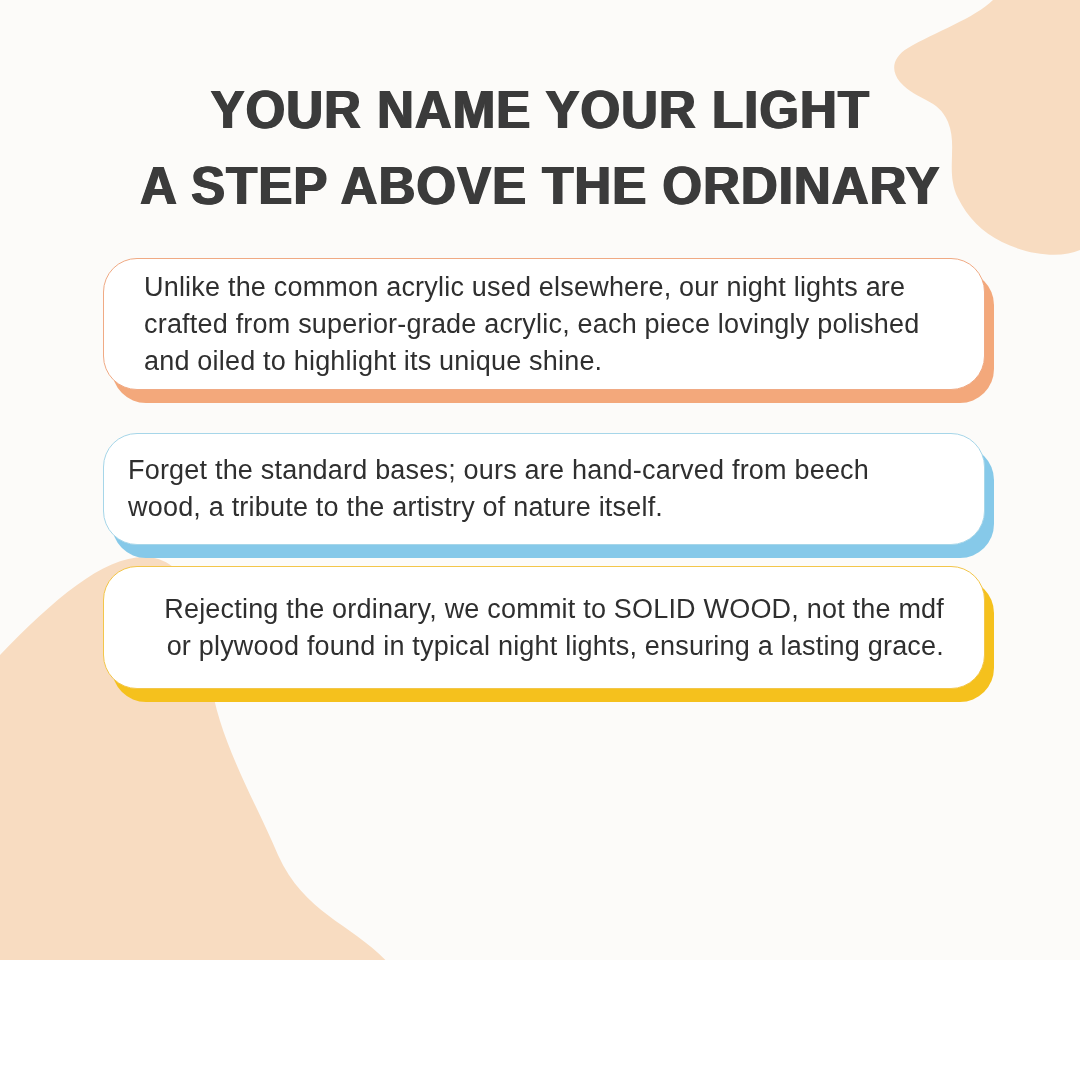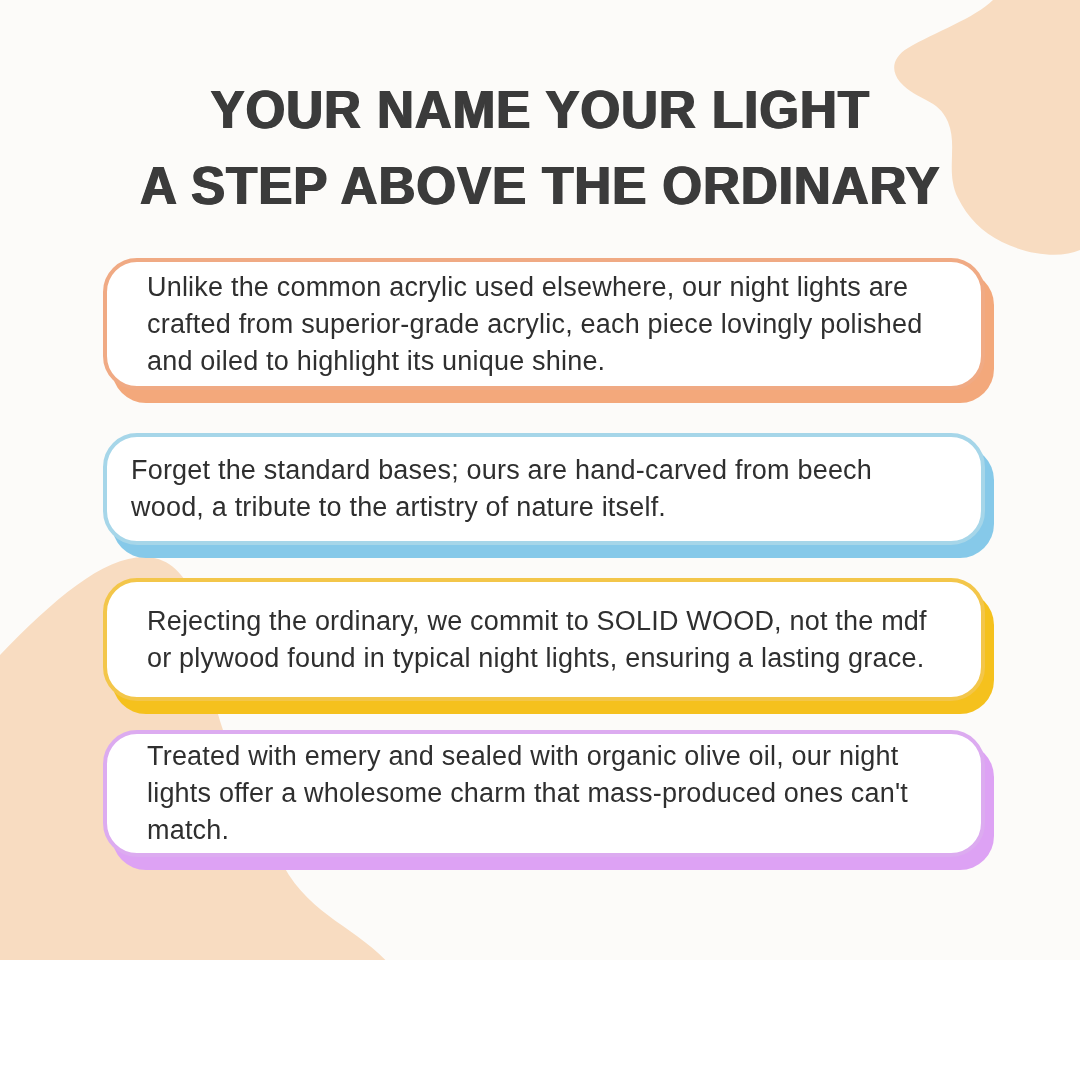--- a/index.html
+++ b/index.html
@@ -21,36 +21,36 @@
   }
   .title-line{
     display:block;
     font-size:51px;line-height:76px;letter-spacing:1px;
     text-shadow:1.2px 0 0 currentColor, -0.6px 0 0 currentColor;
     transform:scaleY(1.04);
   }
   .card{
     position:absolute;left:103px;width:882px;
     background:#ffffff;
-    border:4px solid #8b5cf6;
+    border:1px solid #8b5cf6;
     border-radius:34px;
     box-sizing:border-box;
     display:flex;align-items:center;
     padding:10px 40px;
     z-index:2;
   }
   .card p{
     margin:0;
     font-size:27px;line-height:37px;
     letter-spacing:0.2px;
     color:#2f2f2f;
   }
   #card-0{top:258px;height:132px;}
   #card-1{top:433px;height:112px;}
-  #card-2{top:578px;height:123px;}
+  #card-2{top:566px;height:123px;text-align:right;}
   #card-3{top:730px;height:127px;}
   #card-4{top:885px;height:124px;}
 </style>
 </head>
 <body>
 
 <div class="canvas" style="background: rgb(252, 251, 249);">
 
   <svg class="bg-svg" viewBox="0 0 1080 1080" xmlns="http://www.w3.org/2000/svg">
     <path d="M 993,0
@@ -80,18 +80,15 @@
   </section>
 
   <section class="card" id="card-1" style="border-color: rgb(166, 214, 233); box-shadow: rgb(134, 201, 233) 9px 13px 0px; padding-left: 24px;">
     <p>Forget the standard bases; ours are hand-carved from beech wood, a tribute to the artistry of nature itself.</p>
   </section>
 
   <section class="card" id="card-2" style="border-color: rgb(243, 198, 74); box-shadow: rgb(245, 193, 29) 9px 13px 0px;">
     <p>Rejecting the ordinary, we commit to SOLID WOOD, not the mdf or plywood found in typical night lights, ensuring a lasting grace.</p>
   </section>
 
-  <section class="card" id="card-3" style="border-color: rgb(220, 171, 240); box-shadow: rgb(221, 162, 244) 9px 13px 0px;">
-    <p>Treated with emery and sealed with organic olive oil, our night lights offer a wholesome charm that mass-produced ones can't match.</p>
-  </section>
 
 
 </div>
 
 </body></html>

